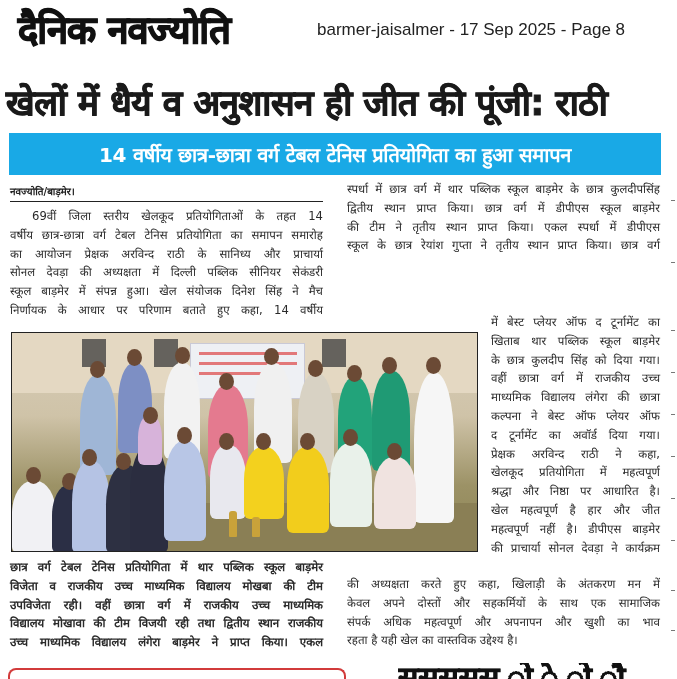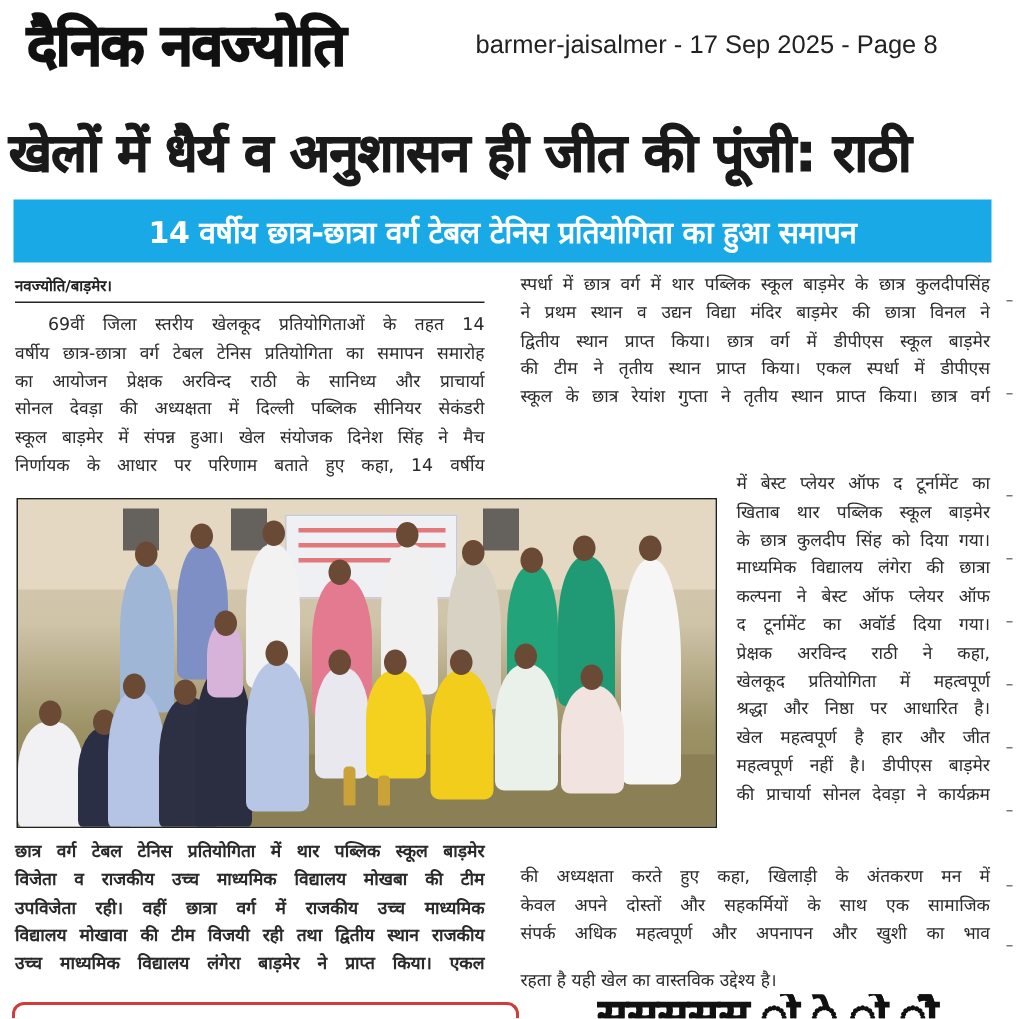--- a/index.html
+++ b/index.html
@@ -19,21 +19,21 @@
   .subbanner { position: absolute; left: 9px; top: 133px; width: 652px; height: 42px; background: #19a9e6;
     display: flex; align-items: center; justify-content: center; }
   .subbanner span { color: #ffffff; font-family: "DejaVu Sans", sans-serif; font-weight: bold;
     font-size: 20px; white-space: nowrap; letter-spacing: -0.3px; }
 
   .byline { position: absolute; left: 10px; top: 184px; width: 313px; font-size: 10px; font-weight: bold;
     color: #222; padding-bottom: 1px; border-bottom: 1.5px solid #222; line-height: 16px; }
 
   .para { position: absolute; font-family: "DejaVu Sans", sans-serif; font-size: 11.6px; line-height: 18.8px;
     color: #2a2a2a; text-align: justify; text-align-last: justify; }
-  .para .last { text-align-last: left; margin-top: 13px; }
+  .para .last { text-align-last: left; }
   .p-left-top { left: 10px; top: 207px; width: 313px; }
   .p-right-top { left: 347px; top: 180px; width: 313px; }
   .p-right-wrap { left: 491px; top: 313px; width: 169px; }
   .p-left-bottom { left: 10px; top: 558px; width: 313px; font-weight: bold; }
   .p-right-bottom { left: 347px; top: 575px; width: 313px; }
 
   .photo { position: absolute; left: 11px; top: 332px; width: 467px; height: 220px; overflow: hidden;
     border: 1.5px solid #222; background: linear-gradient(180deg, #d8cdb8 0%, #cfc3a8 38%, #9c9266 70%, #8c8454 100%); }
   .photo .bldg { position: absolute; left: 0; top: 0; width: 100%; height: 60px; background: #e4d8c2; }
   .photo .win { position: absolute; top: 6px; width: 24px; height: 28px; background: #3b3b3b; opacity: .75; }
@@ -71,21 +71,20 @@
   <div style="padding-left:22px">69वीं जिला स्तरीय खेलकूद प्रतियोगिताओं के तहत 14</div>
   <div>वर्षीय छात्र-छात्रा वर्ग टेबल टेनिस प्रतियोगिता का समापन समारोह</div>
   <div>का आयोजन प्रेक्षक अरविन्द राठी के सानिध्य और प्राचार्या</div>
   <div>सोनल देवड़ा की अध्यक्षता में दिल्ली पब्लिक सीनियर सेकंडरी</div>
   <div>स्कूल बाड़मेर में संपन्न हुआ। खेल संयोजक दिनेश सिंह ने मैच</div>
   <div>निर्णायक के आधार पर परिणाम  बताते हुए कहा, 14 वर्षीय</div>
 </div>
 
 <div class="para p-right-top">
   <div>स्पर्धा में छात्र वर्ग में थार पब्लिक स्कूल बाड़मेर के छात्र कुलदीपसिंह</div>
-  <div>ने प्रथम स्थान व उद्यन विद्या मंदिर बाड़मेर की छात्रा विनल ने</div>
   <div>द्वितीय स्थान प्राप्त किया। छात्र वर्ग में डीपीएस स्कूल बाड़मेर</div>
   <div>की टीम ने तृतीय स्थान प्राप्त किया। एकल स्पर्धा में डीपीएस</div>
   <div>स्कूल के छात्र रेयांश गुप्ता ने तृतीय स्थान प्राप्त किया। छात्र वर्ग</div>
 </div>
 
 <div class="photo">
   <div class="bldg"></div>
   <div class="win" style="left:70px"></div>
   <div class="win" style="left:142px"></div>
   <div class="win" style="left:310px"></div>
@@ -141,20 +140,21 @@
   <div class="head" style="left:375px;top:110px"></div>
 
   <div class="trophy" style="left:217px;top:178px"></div>
   <div class="trophy" style="left:240px;top:184px;height:20px"></div>
 </div>
 
 <div class="para p-right-wrap">
   <div>में बेस्ट प्लेयर ऑफ द टूर्नामेंट का</div>
   <div>खिताब थार पब्लिक स्कूल बाड़मेर</div>
   <div>के छात्र कुलदीप सिंह को दिया गया।</div>
+  <div>वहीं छात्रा वर्ग में राजकीय उच्च</div>
   <div>माध्यमिक विद्यालय लंगेरा की छात्रा</div>
   <div>कल्पना ने बेस्ट ऑफ प्लेयर ऑफ</div>
   <div>द टूर्नामेंट का अवॉर्ड दिया गया।</div>
   <div>प्रेक्षक अरविन्द राठी ने कहा,</div>
   <div>खेलकूद प्रतियोगिता में महत्वपूर्ण</div>
   <div>श्रद्धा और निष्ठा पर आधारित है।</div>
   <div>खेल महत्वपूर्ण है हार और जीत</div>
   <div>महत्वपूर्ण नहीं है। डीपीएस बाड़मेर</div>
   <div>की प्राचार्या सोनल देवड़ा ने कार्यक्रम</div>
 </div>

